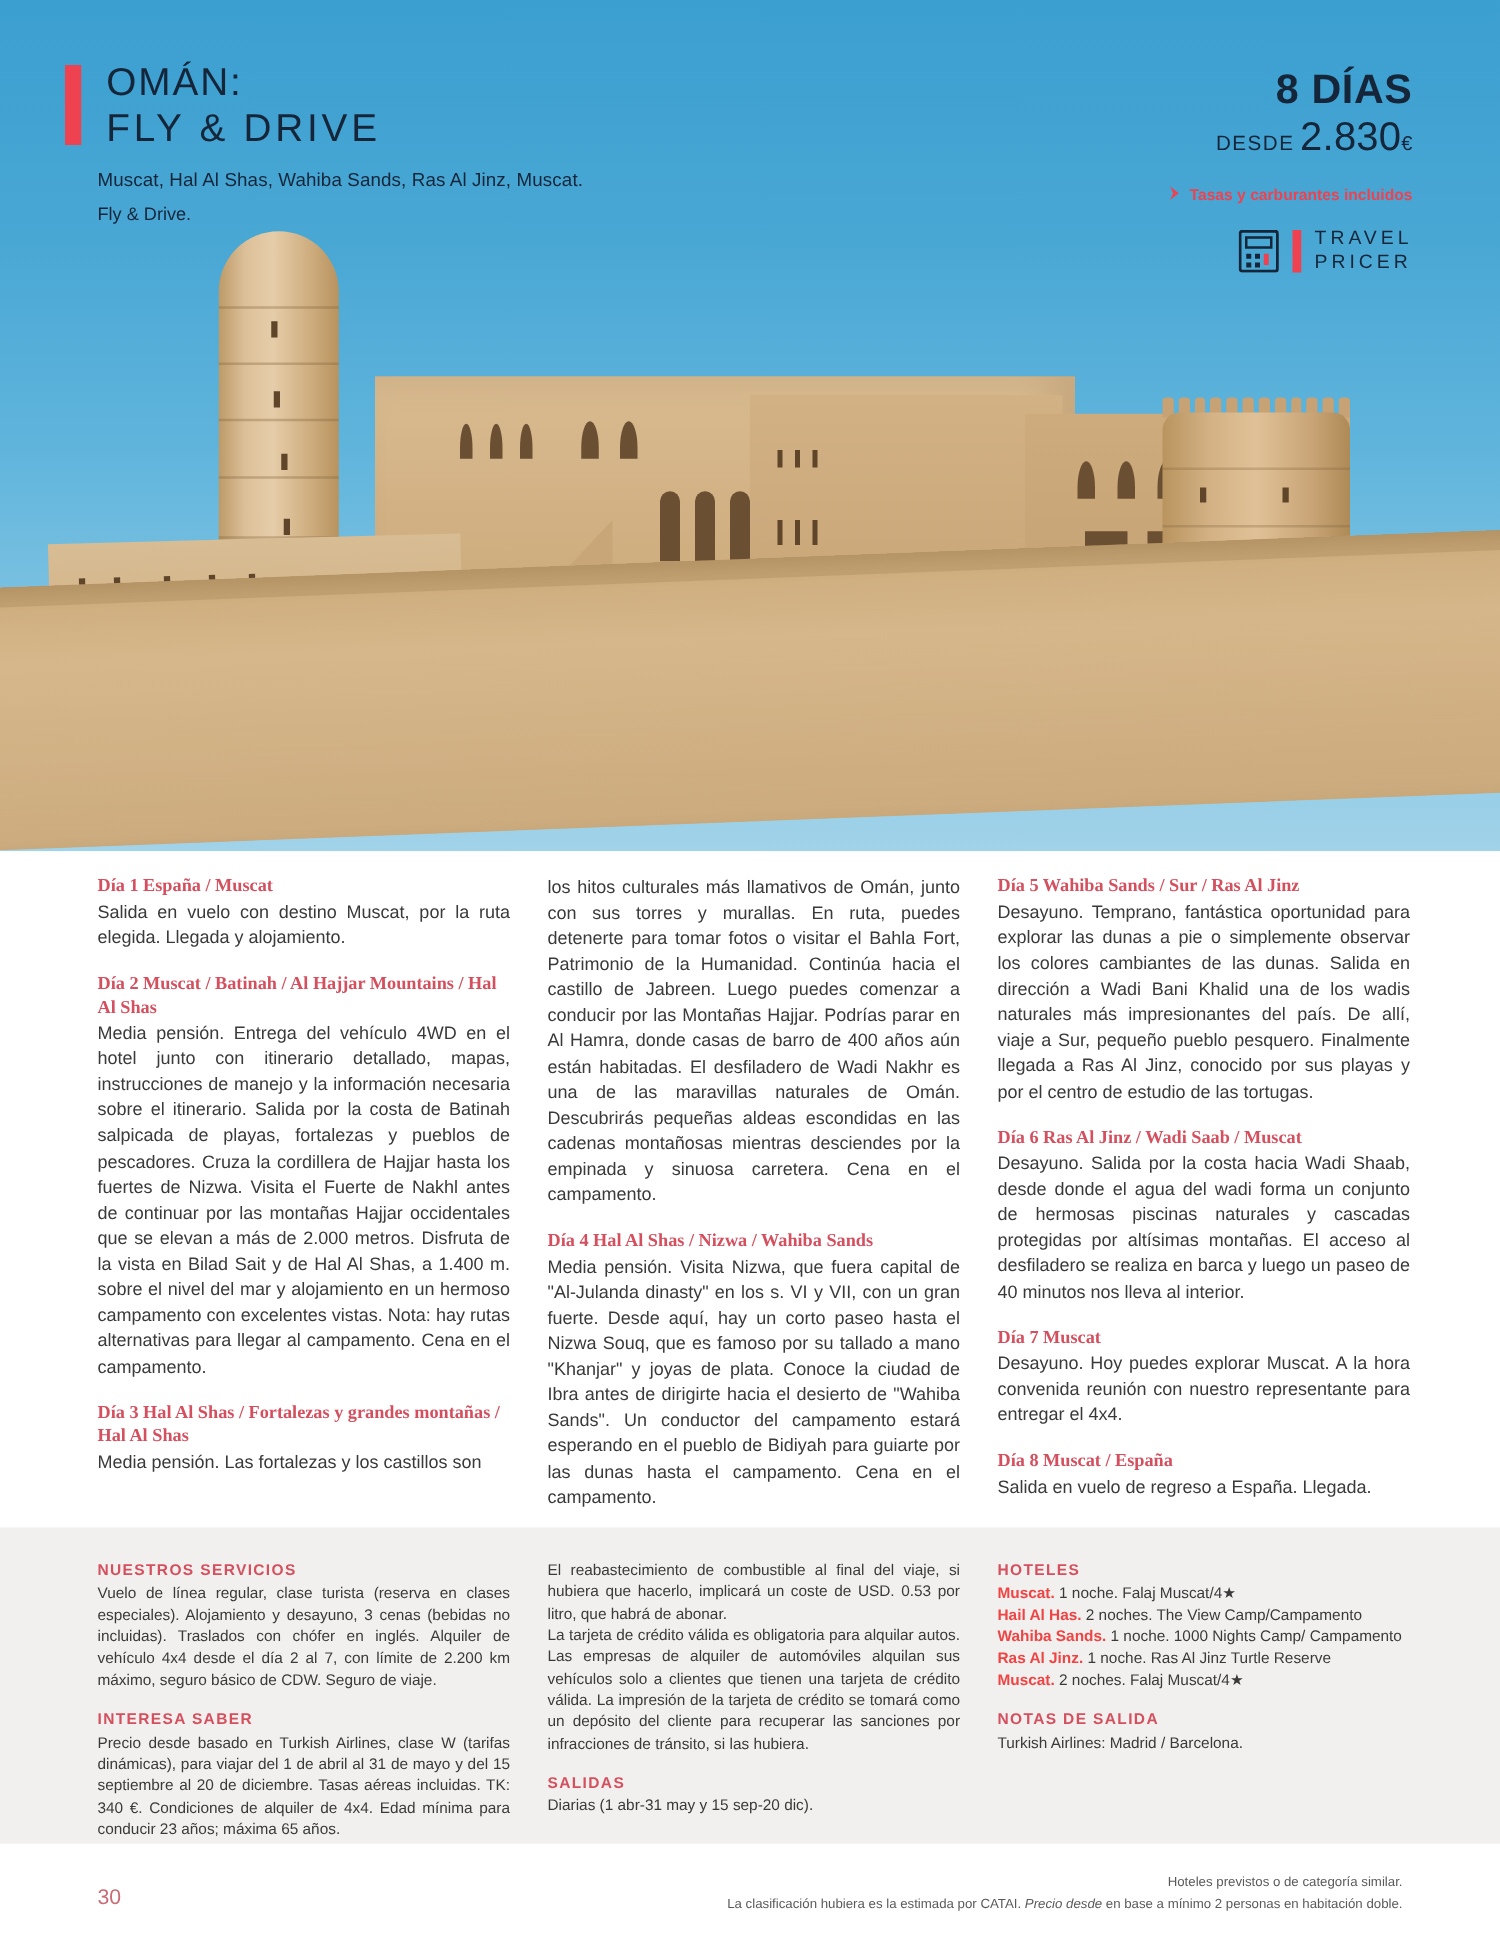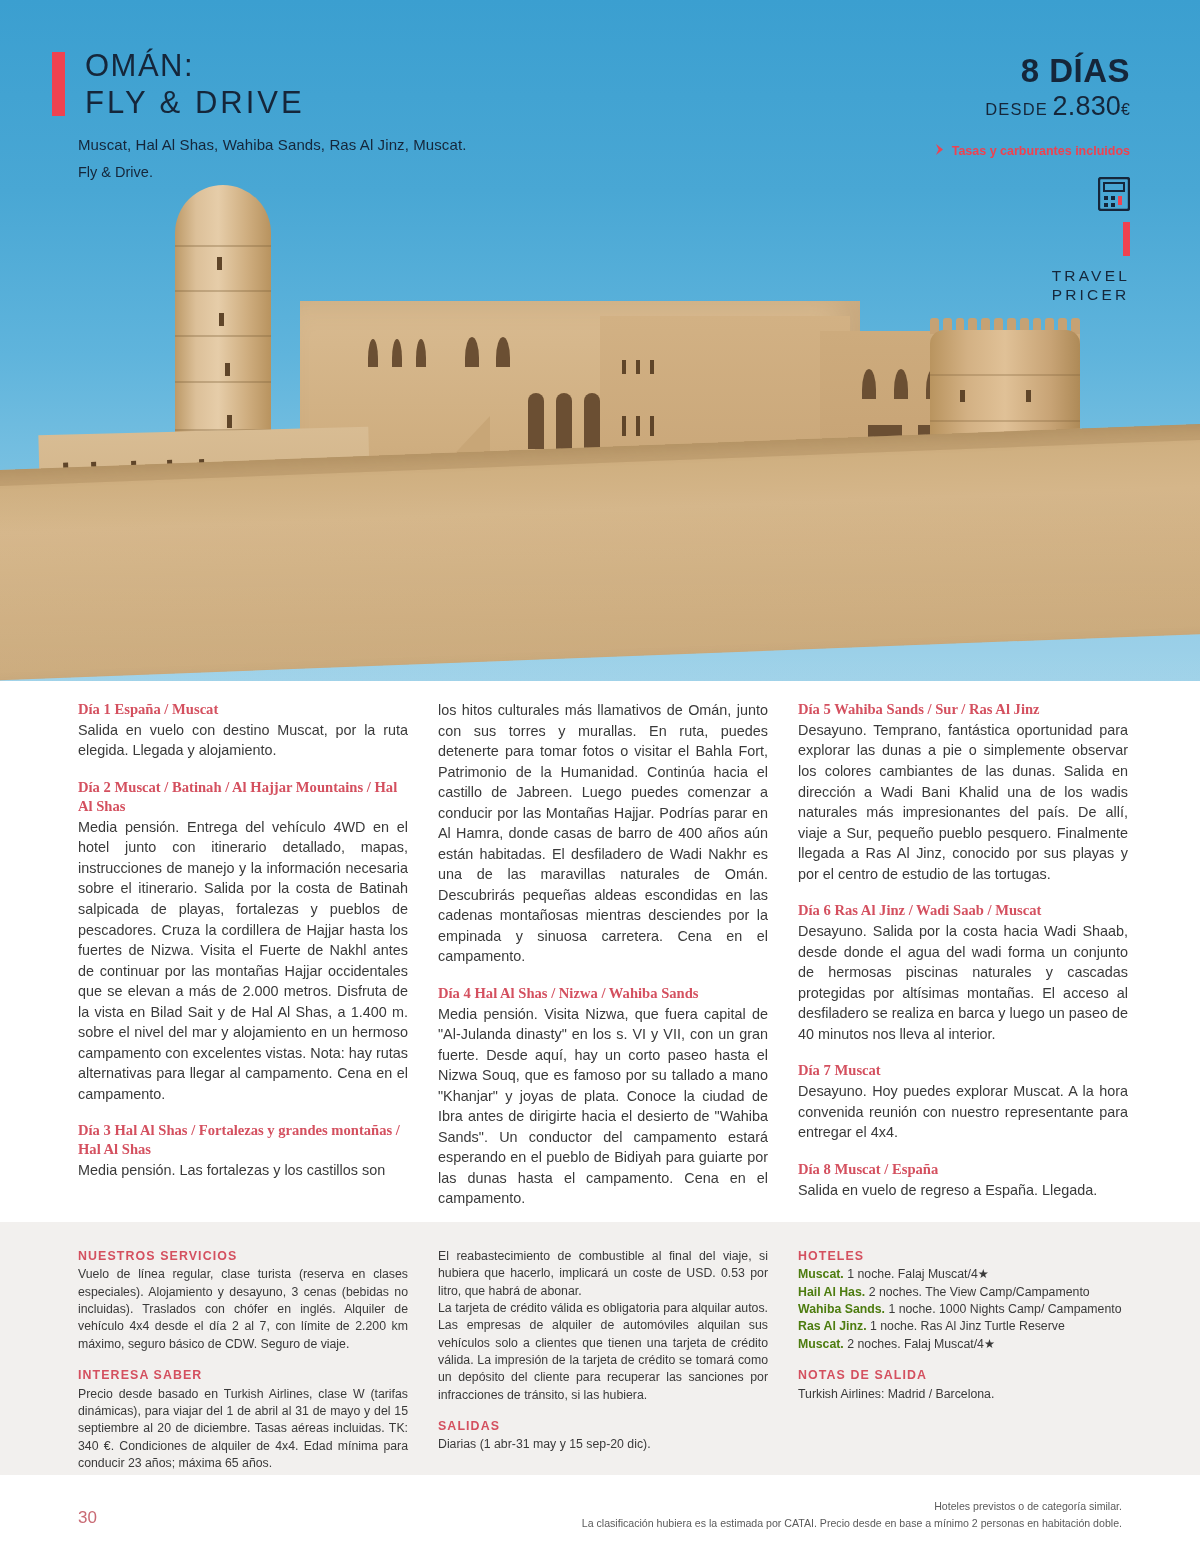--- a/index.html
+++ b/index.html
@@ -176,39 +176,38 @@
     letter-spacing: 0.5px;
     line-height: 1;
   }
   .price-line {
     margin-top: 6px;
     color: #15263a;
     line-height: 1;
     white-space: nowrap;
   }
   .price-desde { font-size: 16.5px; letter-spacing: 1.2px; }
-  .price-amount { font-size: 27px; letter-spacing: 0.2px; }
+  .price-amount { font-size: 32px; letter-spacing: 0.2px; }
   .price-eur { font-size: 16px; }
   .taxes {
     margin-top: 23px;
     font-size: 12.5px;
     color: #ef4250;
     display: flex;
     align-items: center;
     justify-content: flex-end;
     gap: 5px;
     font-weight: 600;
   }
   .tp-logo {
     margin-top: 18px;
     display: flex;
-    align-items: flex-end;
+    align-items: center;
     justify-content: flex-end;
     gap: 11px;
-    flex-direction: column;
   }
   .tp-calc {
     width: 32px; height: 34px;
   }
   .tp-redbar { width: 7px; height: 34px; background: #ef4250; }
   .tp-words {
     font-size: 15.5px;
     letter-spacing: 3.2px;
     color: #15263a;
     line-height: 1.22;
@@ -274,39 +273,39 @@
     color: #d4505f;
     font-weight: bold;
     letter-spacing: 1.1px;
     font-size: 12.4px;
     text-align: left;
     margin-bottom: 1px;
   }
   .svc-p { margin-bottom: 14px; }
   .svc-p.tight { margin-bottom: 0; }
   .hotel-line { text-align: left; margin: 0; }
-  .hotel-name { color: #4d7c0f; font-weight: bold; }
+  .hotel-name { color: #ef4444; font-weight: bold; }
   .gap { height: 14px; }
 
   
   .pg-num {
     position: absolute;
     left: 78px; top: 1508px;
     font-size: 17px;
     color: #c96a74;
   }
   .foot-notes {
     position: absolute;
     right: 78px; top: 1498px;
     text-align: right;
     font-size: 10.6px;
     color: #5a5a5a;
     line-height: 1.6;
   }
-  .foot-notes .it { }
+  .foot-notes .it { font-style: italic; }
 </style>
 </head>
 <body>
 
 <div class="page">
 
   <div class="hero">
     <div class="hero-photo">
       <div class="sky"></div>
 

